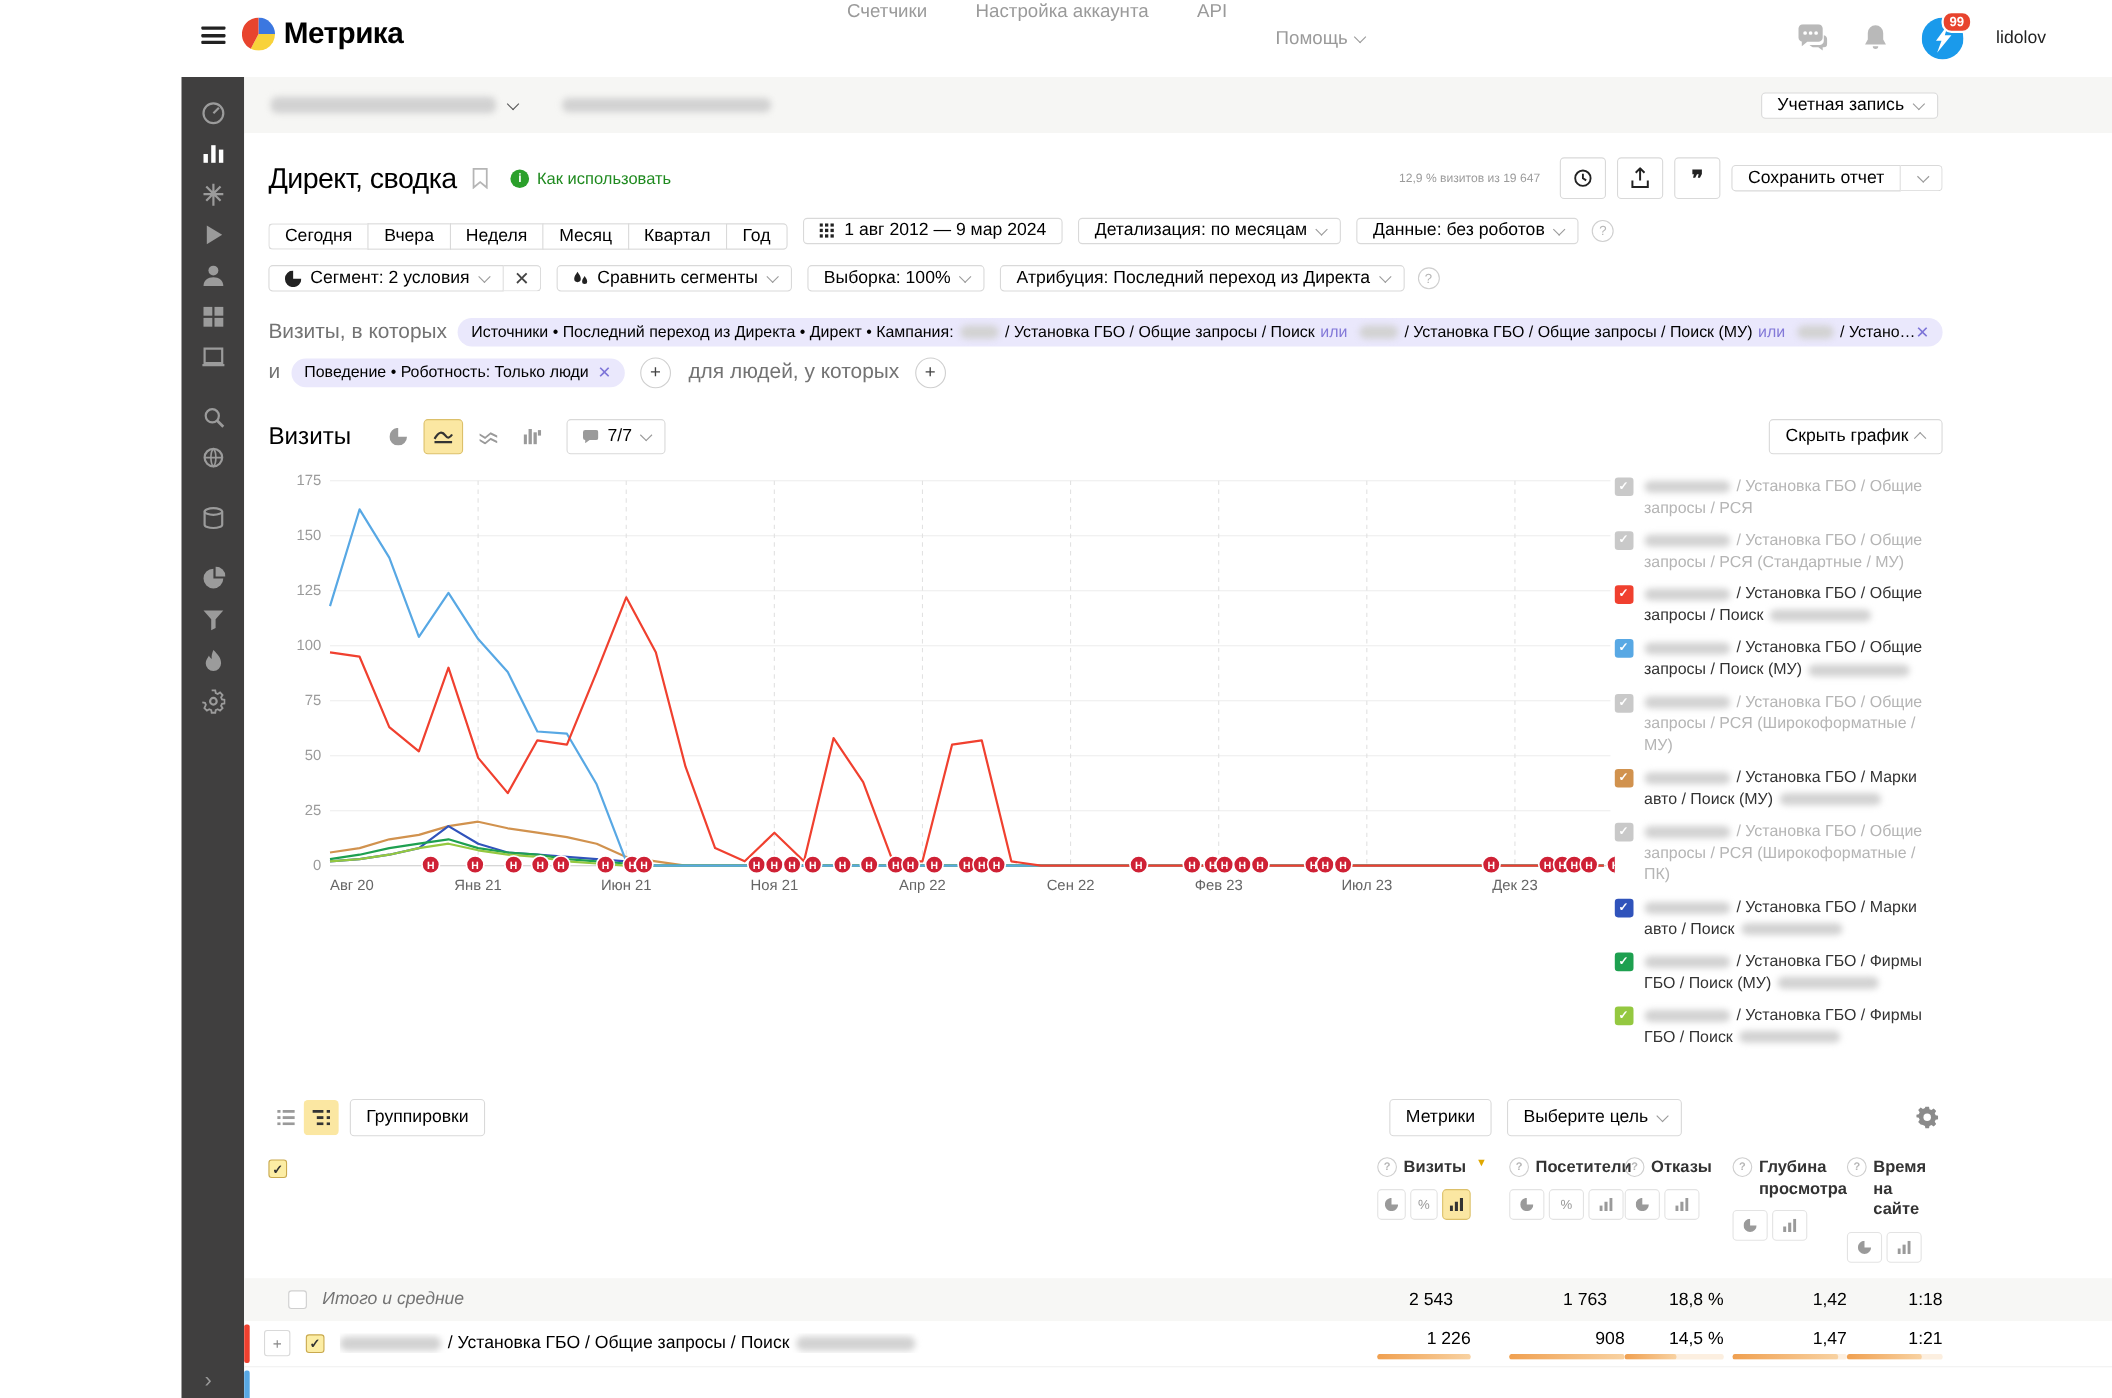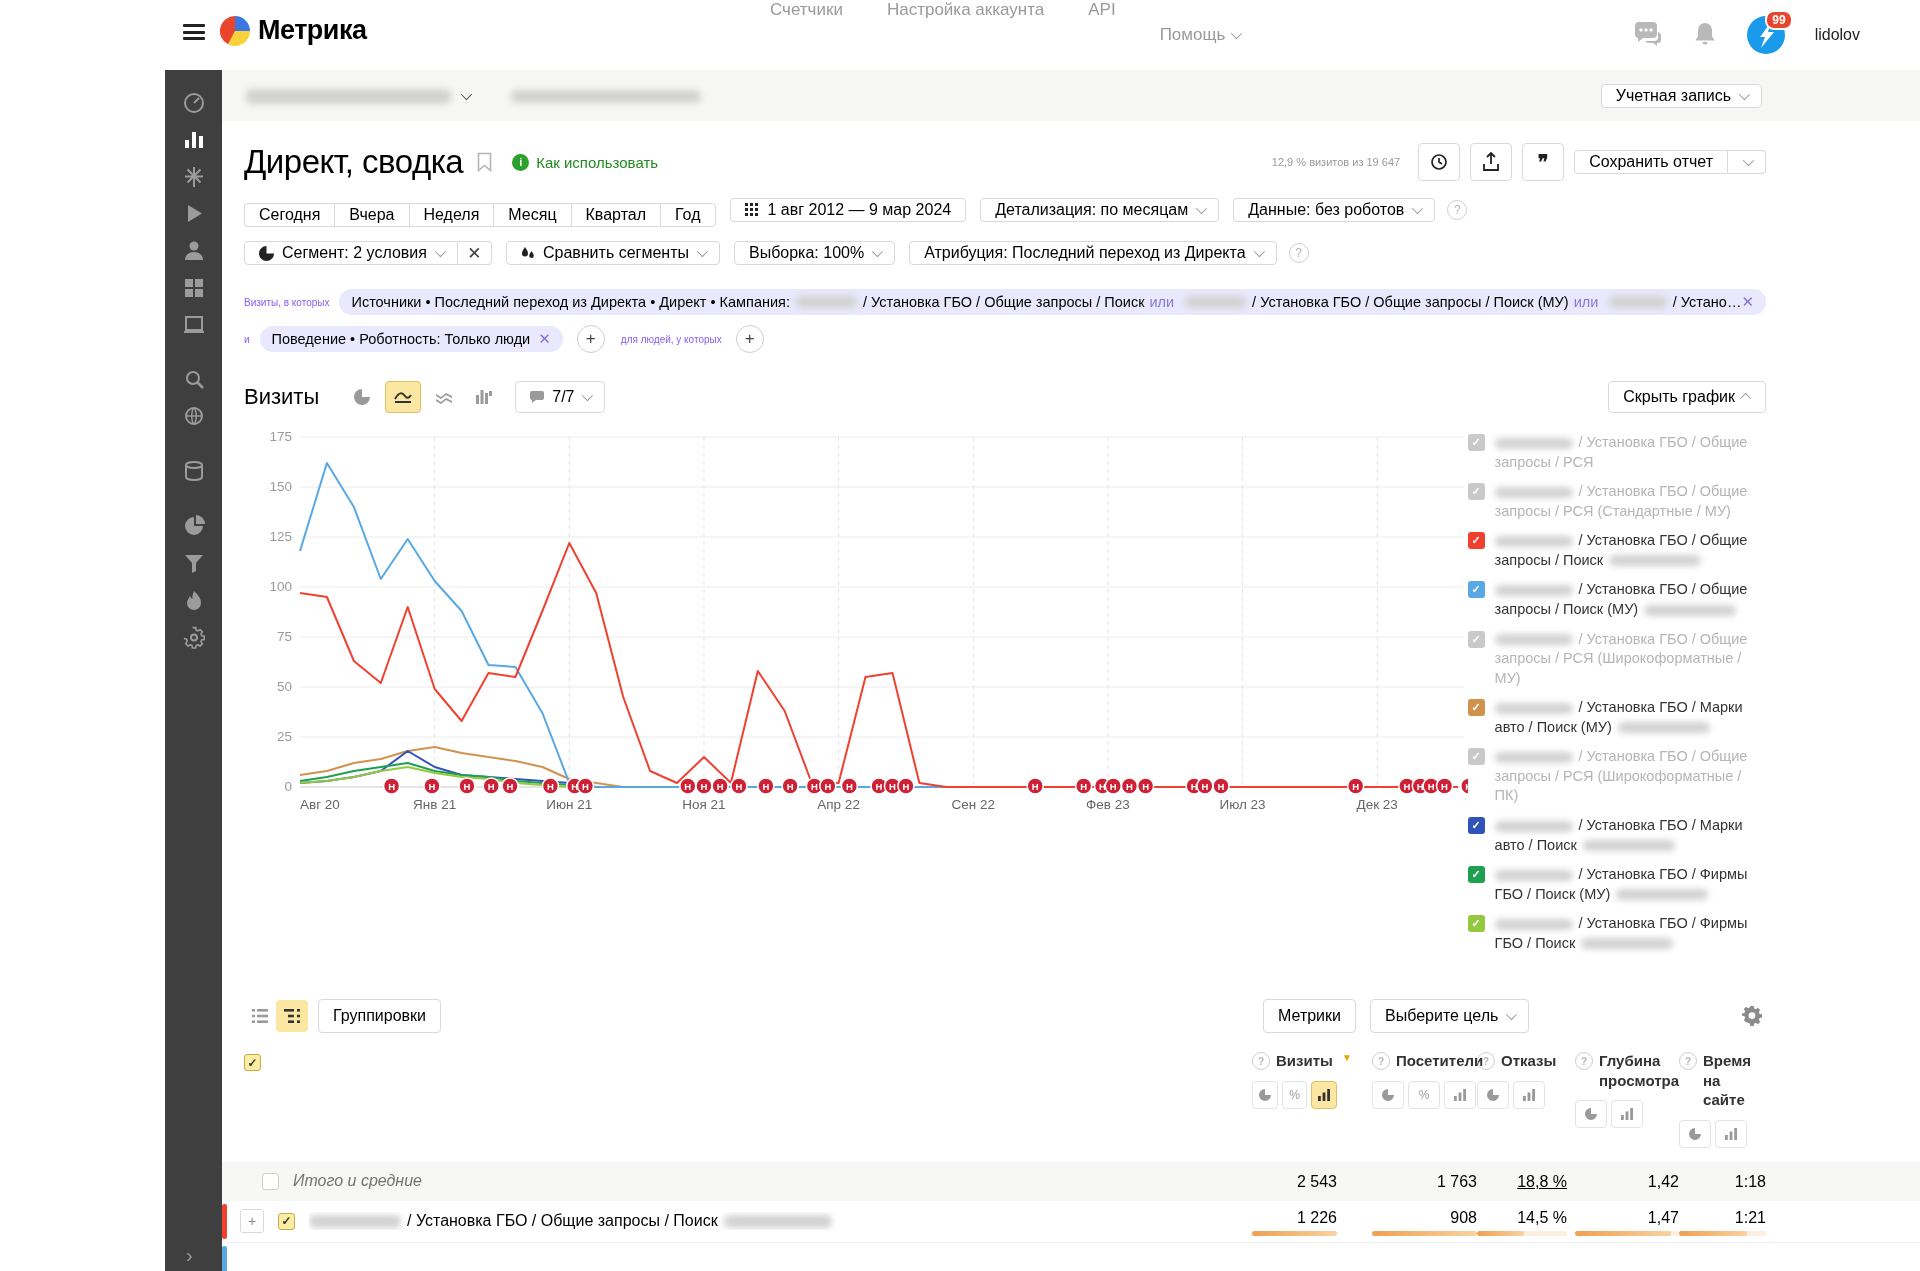--- a/index.html
+++ b/index.html
@@ -29,42 +29,42 @@
   .collapse-arrow{position:absolute;left:186px;bottom:4px;color:#9a9a9a;font-size:20px;cursor:pointer;}
   
   .acct{position:absolute;left:222px;top:70px;right:0;height:51px;background:#f6f6f4;display:flex;align-items:center;}
   .blur{display:inline-block;background:#d2d2d2;border-radius:6px;filter:blur(3px);vertical-align:middle;}
   .btn{display:inline-flex;align-items:center;gap:8px;background:#fff;border:1px solid #d9d9d9;border-radius:4px;height:24px;padding:0 14px;font-size:16px;cursor:pointer;box-sizing:border-box;white-space:nowrap;}
   .acct-btn{position:absolute;right:158px;}
   
   .main{position:absolute;left:222px;top:121px;right:0;bottom:0;background:#fff;}
   .pad{margin-left:22px;margin-right:154px;}
   .titlerow{display:flex;align-items:center;margin-top:20px;height:42px;}
-  .h1{font-size:33px;font-weight:400;letter-spacing:-.5px;}
+  .h1{font-size:26px;font-weight:400;letter-spacing:-.5px;}
   .howto{display:flex;align-items:center;gap:7px;margin-left:20px;color:#1f8a1f;font-size:15px;cursor:pointer;}
   .info-dot{width:17px;height:17px;border-radius:50%;background:#2ba02b;color:#fff;font-size:11px;font-weight:700;display:flex;align-items:center;justify-content:center;}
   .sample-note{margin-left:auto;color:#9b9b9b;font-size:11px;margin-right:18px;}
   .icon-btn{width:40px;height:36px;display:inline-flex;align-items:center;justify-content:center;background:#fff;border:1px solid #d9d9d9;border-radius:4px;cursor:pointer;margin-left:10px;color:#222;}
   .save-grp{display:flex;margin-left:10px;}
   .save-grp .btn{border-radius:4px 0 0 4px;}
   .save-grp .dd{width:38px;border-left:none;border-radius:0 4px 4px 0;justify-content:center;padding:0;}
   .row{display:flex;align-items:center;}
   .presets{display:flex;margin-top:10px;}
   .presets .btn{border-radius:0;border-right:none;}
   .presets .btn:first-child{border-radius:4px 0 0 4px;}
   .presets .btn:last-child{border-radius:0 4px 4px 0;border-right:1px solid #d9d9d9;}
   .gap14{margin-left:14px;} .gap10{margin-left:10px;}
   .qmark{width:18px;height:18px;border-radius:50%;border:1px solid #cfcfcf;color:#b5b5b5;font-size:12px;display:inline-flex;align-items:center;justify-content:center;margin-left:12px;}
   .filters{margin-top:14px;}
   .seg-x{width:34px;justify-content:center;padding:0;border-left:none;border-radius:0 4px 4px 0;color:#444;font-size:17px;}
   .seg-main{border-radius:4px 0 0 4px;}
   
   .chips1{margin-top:24px;display:flex;align-items:center;}
   .chips2{margin-top:10px;display:flex;align-items:center;}
-  .gray-lab{color:#8b5cf6;font-size:10px;white-space:nowrap;}
+  .gray-lab{color:#737373;font-size:19px;white-space:nowrap;}
   .chip{background:#eae8fc;border-radius:15px;padding:4px 12px;font-size:14.5px;margin-left:10px;display:flex;align-items:center;white-space:nowrap;overflow:hidden;}
   .chip .or{color:#8379d8;margin:0 5px;}
   .chip .x{color:#7d74d8;margin-left:8px;cursor:pointer;font-size:15px;}
   .plus{width:26px;height:26px;border-radius:50%;border:1px solid #cfcfcf;display:inline-flex;align-items:center;justify-content:center;font-size:17px;color:#444;margin-left:14px;cursor:pointer;background:#fff;}
   
   .chead{margin-top:28px;display:flex;align-items:center;}
   .h2{font-size:22px;font-weight:400;}
   .ctoggles{display:flex;align-items:center;gap:6px;margin-left:26px;}
   .tgl{width:34px;height:30px;border-radius:4px;display:inline-flex;align-items:center;justify-content:center;cursor:pointer;color:#9a9a9a;}
   .tgl.sel{background:#fbe7a2;border:1px solid #dcc06a;color:#333;}
@@ -813,21 +813,21 @@
           </div>
         </span>
     </div>
 
     <div class="totals" id="totalsrow">
       <span class="ckb empty" style="margin-left:40px"></span>
       <span class="lab">Итого и средние</span>
     <span style="display: flex; margin-left: auto; margin-right: 154px;">
           <span class="cellnum" style="width: 85px; margin-left: 0px;">2 543</span>
           <span class="cellnum" style="width: 105px; margin-left: 35px;">1 763</span>
-          <span class="cellnum" style="width: 90px; margin-left: 0px; text-decoration: underline;">18,8 %</span>
+          <span class="cellnum" style="width: 90px; margin-left: 16px;">18,8 %</span>
           <span class="cellnum" style="width: 104px; margin-left: 8px;">1,42</span>
           <span class="cellnum" style="width: 87px; margin-left: 0px;">1:18</span>
         </span>
       </div>
 
     <div id="rows">
         <div class="trow">
           <span class="rowbar" style="background: rgb(240, 64, 47);"></span>
           <span class="expand">+</span>
           <span class="ckb">✓</span>

